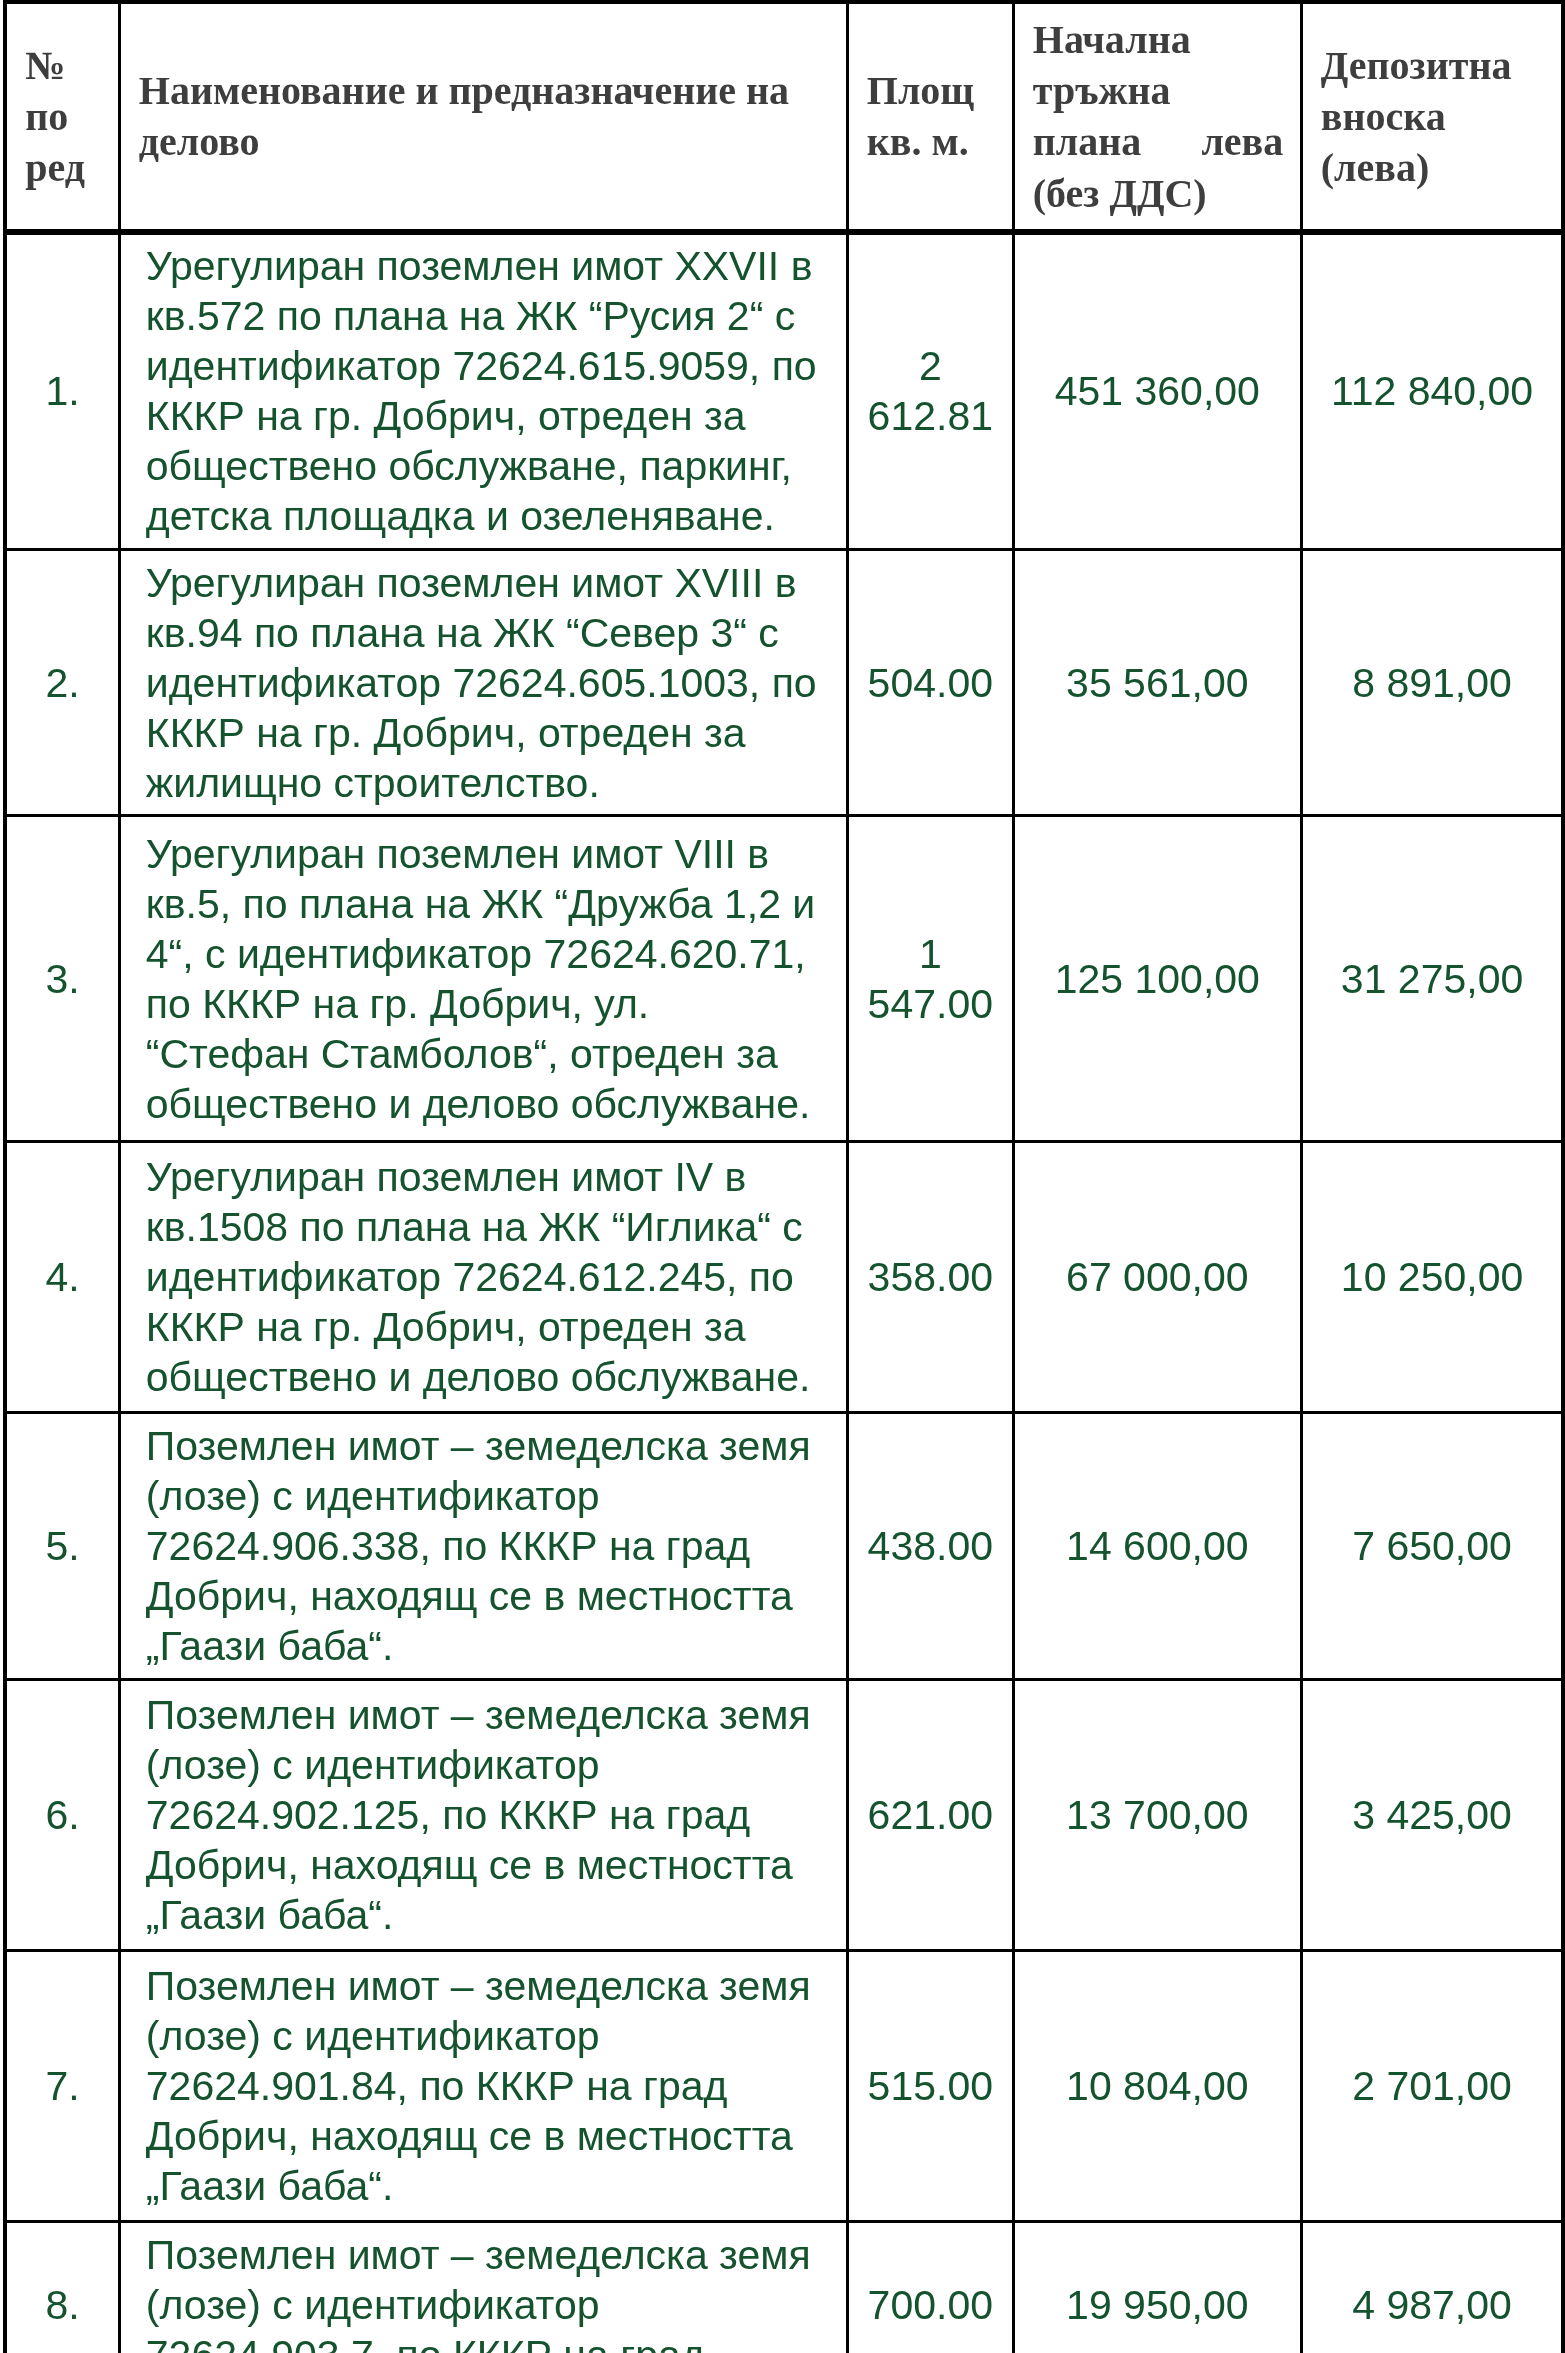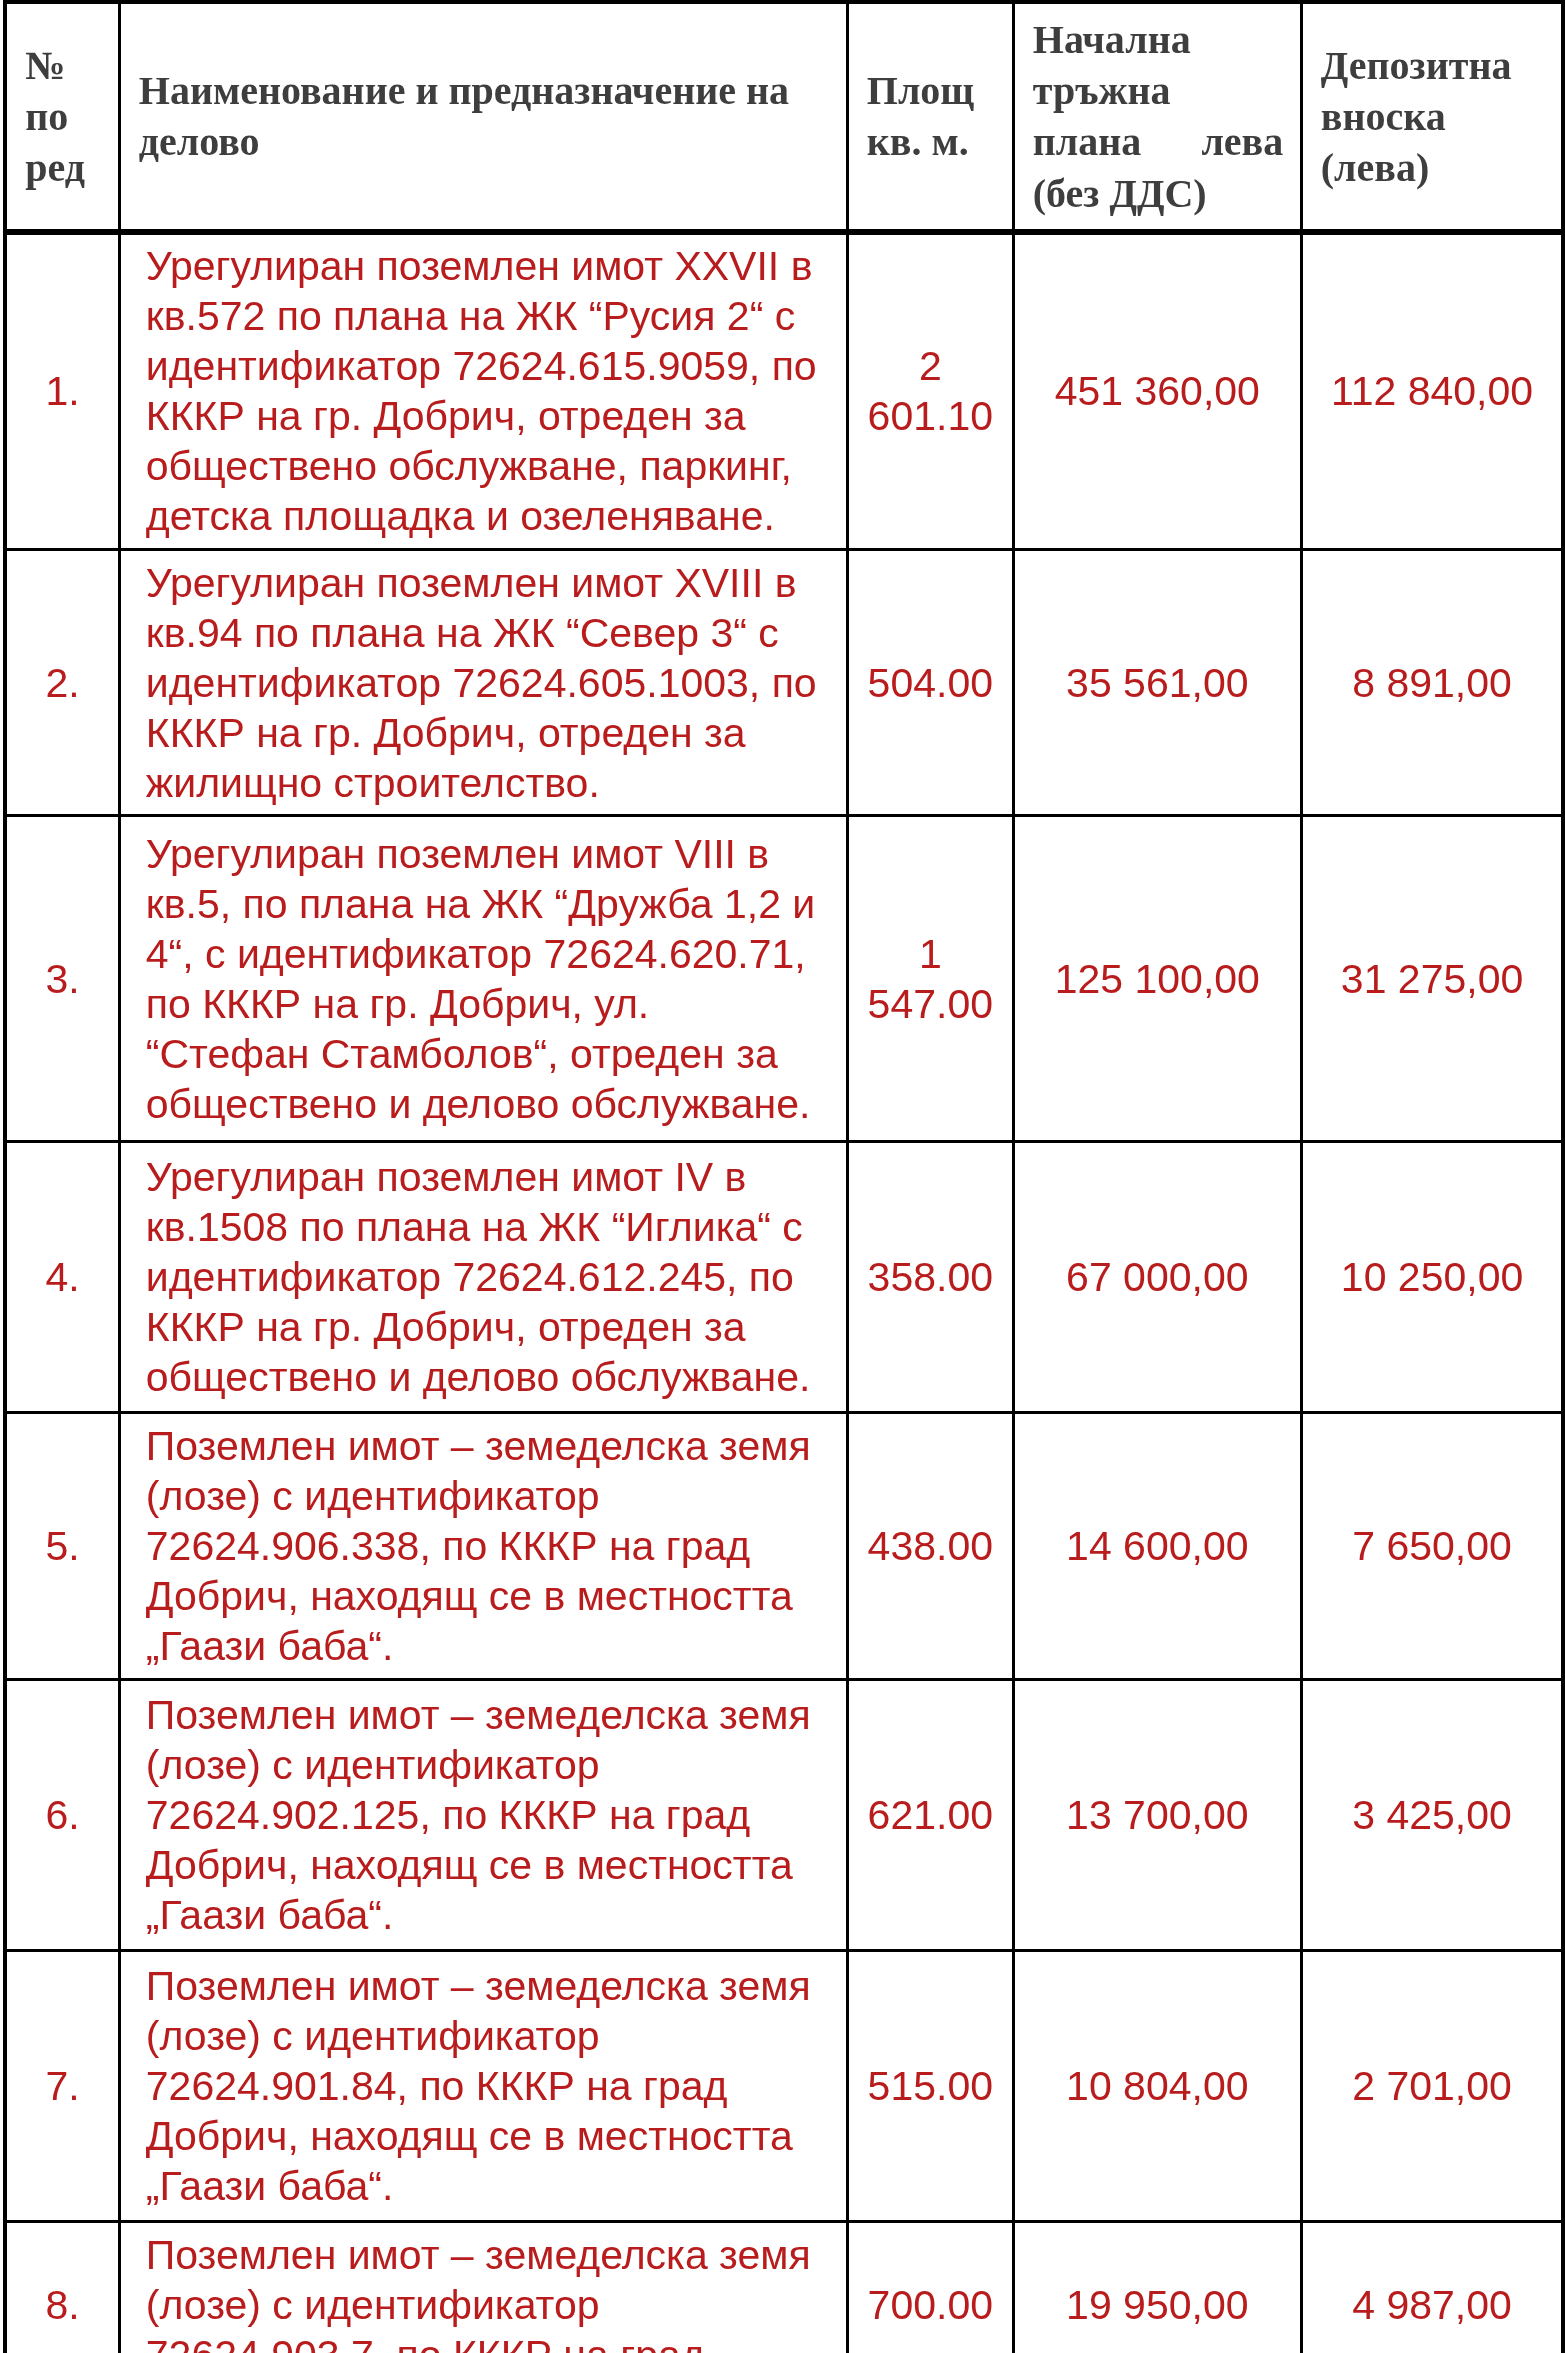--- a/index.html
+++ b/index.html
@@ -39,21 +39,21 @@
     line-height: 1.28;
     color: #3e3e3e;
     text-align: left;
     padding: 10px 16.6px 10px 18px;
   }
   thead tr { height: 226px; font-family: Liberation Serif, serif; }
 
   td {
     font-size: 41px;
     line-height: 1.22;
-    color: #b91c1c;
+    color: #14532d;
   }
   td.cell-num {
     text-align: center;
     padding: 3.3px 5px;
   }
   td.cell-name {
     text-align: left;
     padding: 6.6px 23px 6.6px 25px;
   }
   td.cell-area,
@@ -92,21 +92,21 @@
       <th class="h-name">Наименование и предназначение на делово</th>
       <th class="h-area">Площ кв. м.</th>
       <th class="h-price">Начална тръжна плана лева (без ДДС)</th>
       <th class="h-deposit">Депозитна вноска (лева)</th>
     </tr>
   </thead>
   <tbody>
     <tr>
       <td class="cell-num">1.</td>
       <td class="cell-name">Урегулиран поземлен имот XXVII в кв.572 по плана на ЖК “Русия 2“ с идентификатор 72624.615.9059, по КККР на гр. Добрич, отреден за обществено обслужване, паркинг, детска площадка и озеленяване.</td>
-      <td class="cell-area">2 601.10</td>
+      <td class="cell-area">2 612.81</td>
       <td class="cell-price">451 360,00</td>
       <td class="cell-deposit">112 840,00</td>
     </tr>
     <tr>
       <td class="cell-num">2.</td>
       <td class="cell-name">Урегулиран поземлен имот XVIII в кв.94 по плана на ЖК “Север 3“ с идентификатор 72624.605.1003, по КККР на гр. Добрич, отреден за жилищно строителство.</td>
       <td class="cell-area">504.00</td>
       <td class="cell-price">35 561,00</td>
       <td class="cell-deposit">8 891,00</td>
     </tr>

